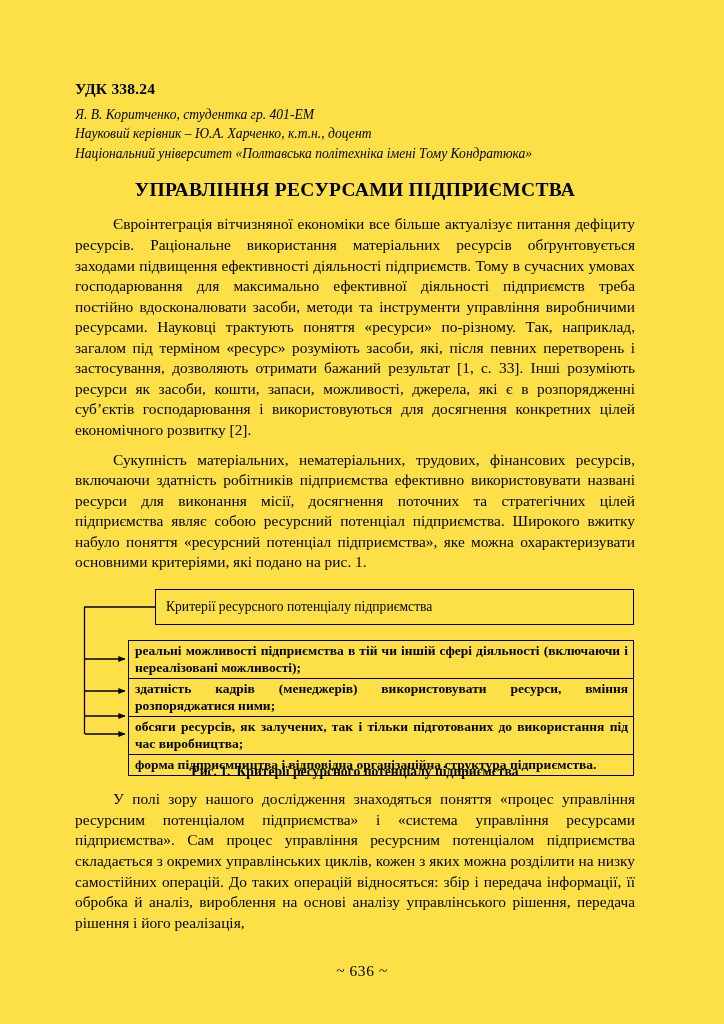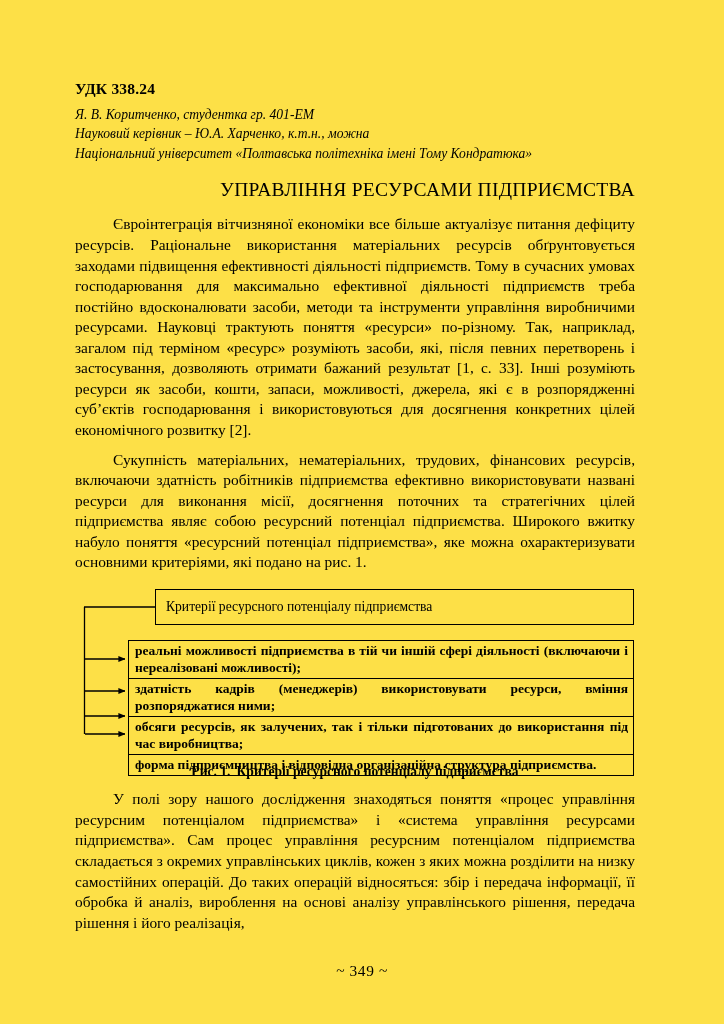--- a/index.html
+++ b/index.html
@@ -43,22 +43,22 @@
     font-size: 13.6px;
     line-height: 1.42;
   }
   .byline-block .byline {
     display: block;
     white-space: nowrap;
   }
 
   .doc-title {
     margin-top: 15px;
-    text-align: right;
-    font-weight: normal;
+    text-align: center;
+    font-weight: bold;
     font-size: 19.5px;
     letter-spacing: 0.3px;
     line-height: 1.2;
   }
 
   
   .para {
     margin: 0;
     margin-top: 9px;
     text-align: justify;
@@ -158,21 +158,21 @@
 <body>
 
 <div class="page">
 
   <div class="content">
 
     <div class="udk">УДК 338.24</div>
 
     <div class="byline-block">
       <span class="byline">Я. В. Коритченко, студентка гр. 401-ЕМ</span>
-      <span class="byline">Науковий керівник – Ю.А. Харченко, к.т.н., можна</span>
+      <span class="byline">Науковий керівник – Ю.А. Харченко, к.т.н., доцент</span>
       <span class="byline">Національний університет «Полтавська політехніка імені Тому Кондратюка»</span>
     </div>
 
     <h1 class="doc-title">УПРАВЛІННЯ РЕСУРСАМИ ПІДПРИЄМСТВА</h1>
 
     <p class="para first">Євроінтеграція вітчизняної економіки все більше актуалізує питання дефіциту ресурсів. Раціональне використання матеріальних ресурсів обґрунтовується заходами підвищення ефективності діяльності підприємств. Тому в сучасних умовах господарювання для максимально ефективної діяльності підприємств треба постійно вдосконалювати засоби, методи та інструменти управління виробничими ресурсами. Науковці трактують поняття «ресурси» по-різному. Так, наприклад, загалом під терміном «ресурс» розуміють засоби, які, після певних перетворень і застосування, дозволяють отримати бажаний результат [1, с. 33]. Інші розуміють ресурси як засоби, кошти, запаси, можливості, джерела, які є в розпорядженні суб’єктів господарювання і використовуються для досягнення конкретних цілей економічного розвитку [2].</p>
     <p class="para">Сукупність матеріальних, нематеріальних, трудових, фінансових ресурсів, включаючи здатність робітників підприємства ефективно використовувати названі ресурси для виконання місії, досягнення поточних та стратегічних цілей підприємства являє собою ресурсний потенціал підприємства. Широкого вжитку набуло поняття «ресурсний потенціал підприємства», яке можна охарактеризувати основними критеріями, які подано на рис. 1.</p>
 
     <div class="figure">
       <div class="fig-canvas">
@@ -209,15 +209,15 @@
     </div>
 
     <div class="fig-caption">
       <span class="cap-num">Рис. 1.</span><span>Критерії ресурсного потенціалу підприємства</span>
     </div>
 
     <p class="para">У полі зору нашого дослідження знаходяться поняття «процес управління ресурсним потенціалом підприємства» і «система управління ресурсами підприємства». Сам процес управління ресурсним потенціалом підприємства складається з окремих управлінських циклів, кожен з яких можна розділити на низку самостійних операцій. До таких операцій відносяться: збір і передача інформації, її обробка й аналіз, вироблення на основі аналізу управлінського рішення, передача рішення і його реалізація,</p>
 
   </div>
 
-  <div class="footer">~ 349 ~</div>
+  <div class="footer">~ 636 ~</div>
 
 </div>
 
 </body></html>

